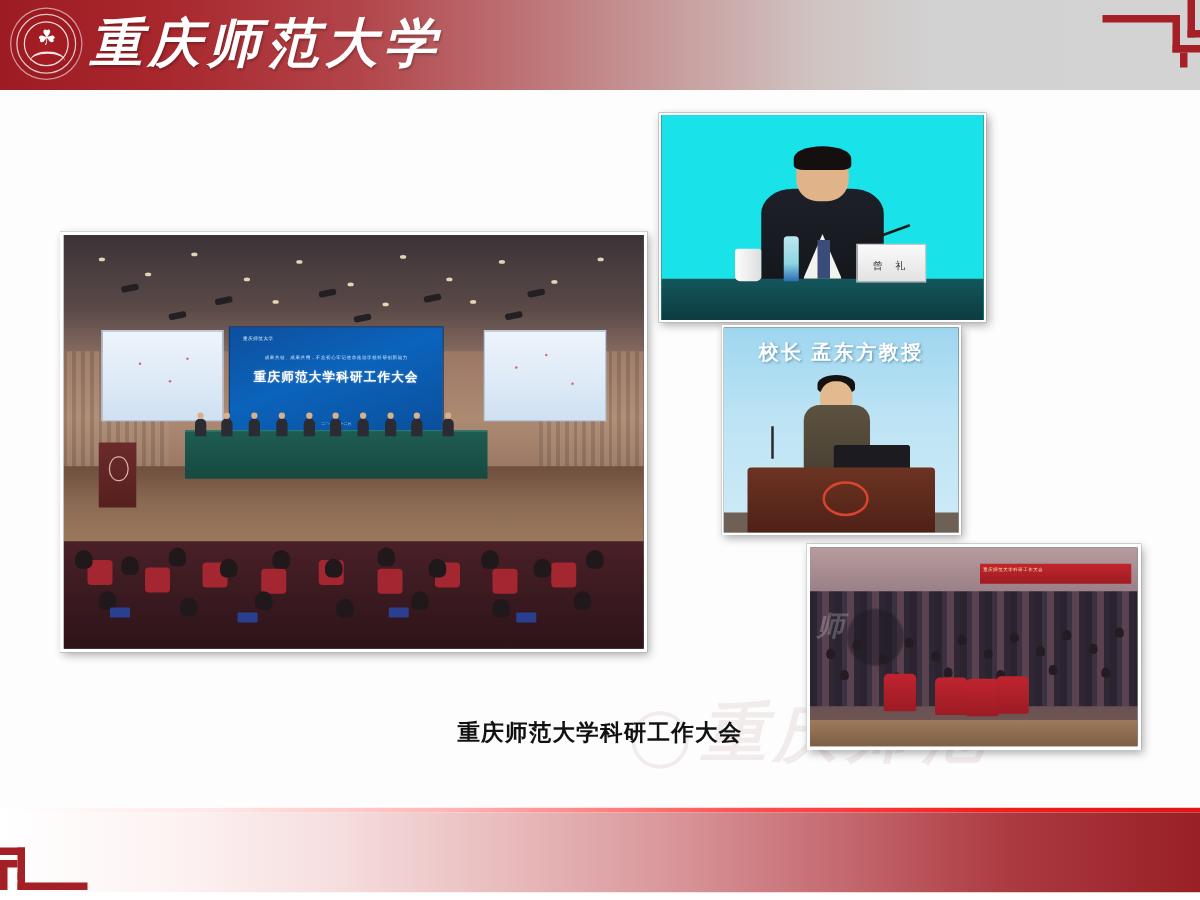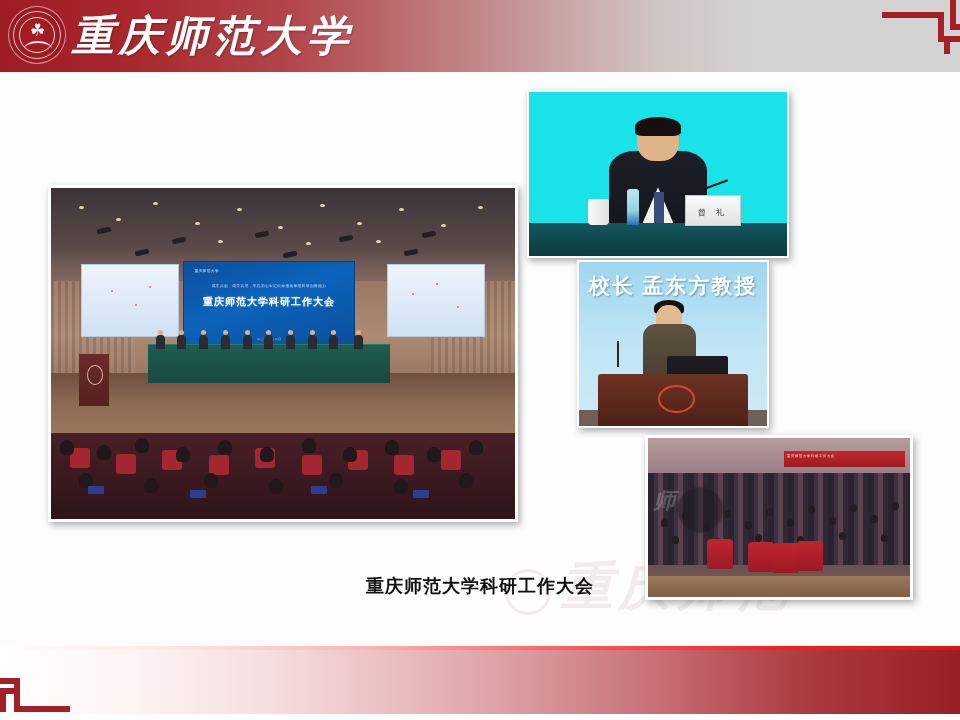--- a/index.html
+++ b/index.html
@@ -264,21 +264,21 @@
   }
 
   
   #photo-podium { left: 577px; top: 188px; width: 192px; height: 168px; border: 2px solid #fff; }
   .pod-bg {
     position: absolute; inset: 0;
     background: linear-gradient(to bottom, #9ed6ef 0%, #bde4f4 45%, #cfeaf7 100%);
   }
   .pod-overlay-text {
     position: absolute; left: 0; top: 6%; width: 100%;
-    text-align: center; font-size: 21px; font-weight: bold;
+    text-align: center; font-size: 16px; font-weight: bold;
     color: #ffffff; letter-spacing: 2px; white-space: nowrap;
     font-family: "Liberation Serif", serif;
     text-shadow: 1px 1px 2px rgba(40,90,120,0.55);
   }
   .pod-desk {
     position: absolute; left: 10%; bottom: 0; width: 80%; height: 32%;
     background: linear-gradient(to bottom, #6c3322 0%, #4e2117 100%);
     border-radius: 3px 3px 0 0;
   }
   .pod-desk:after {

